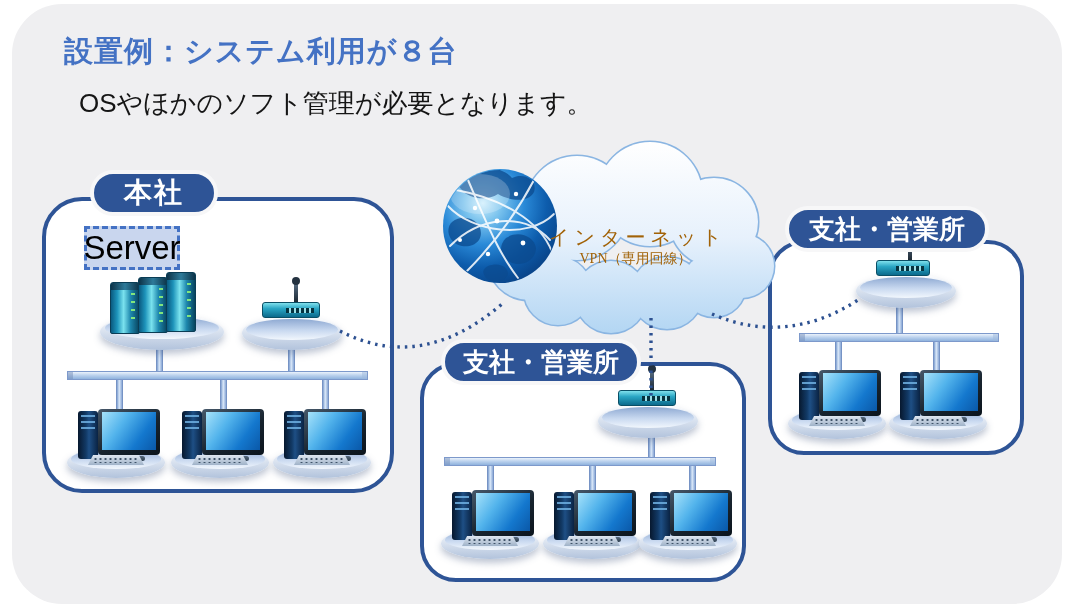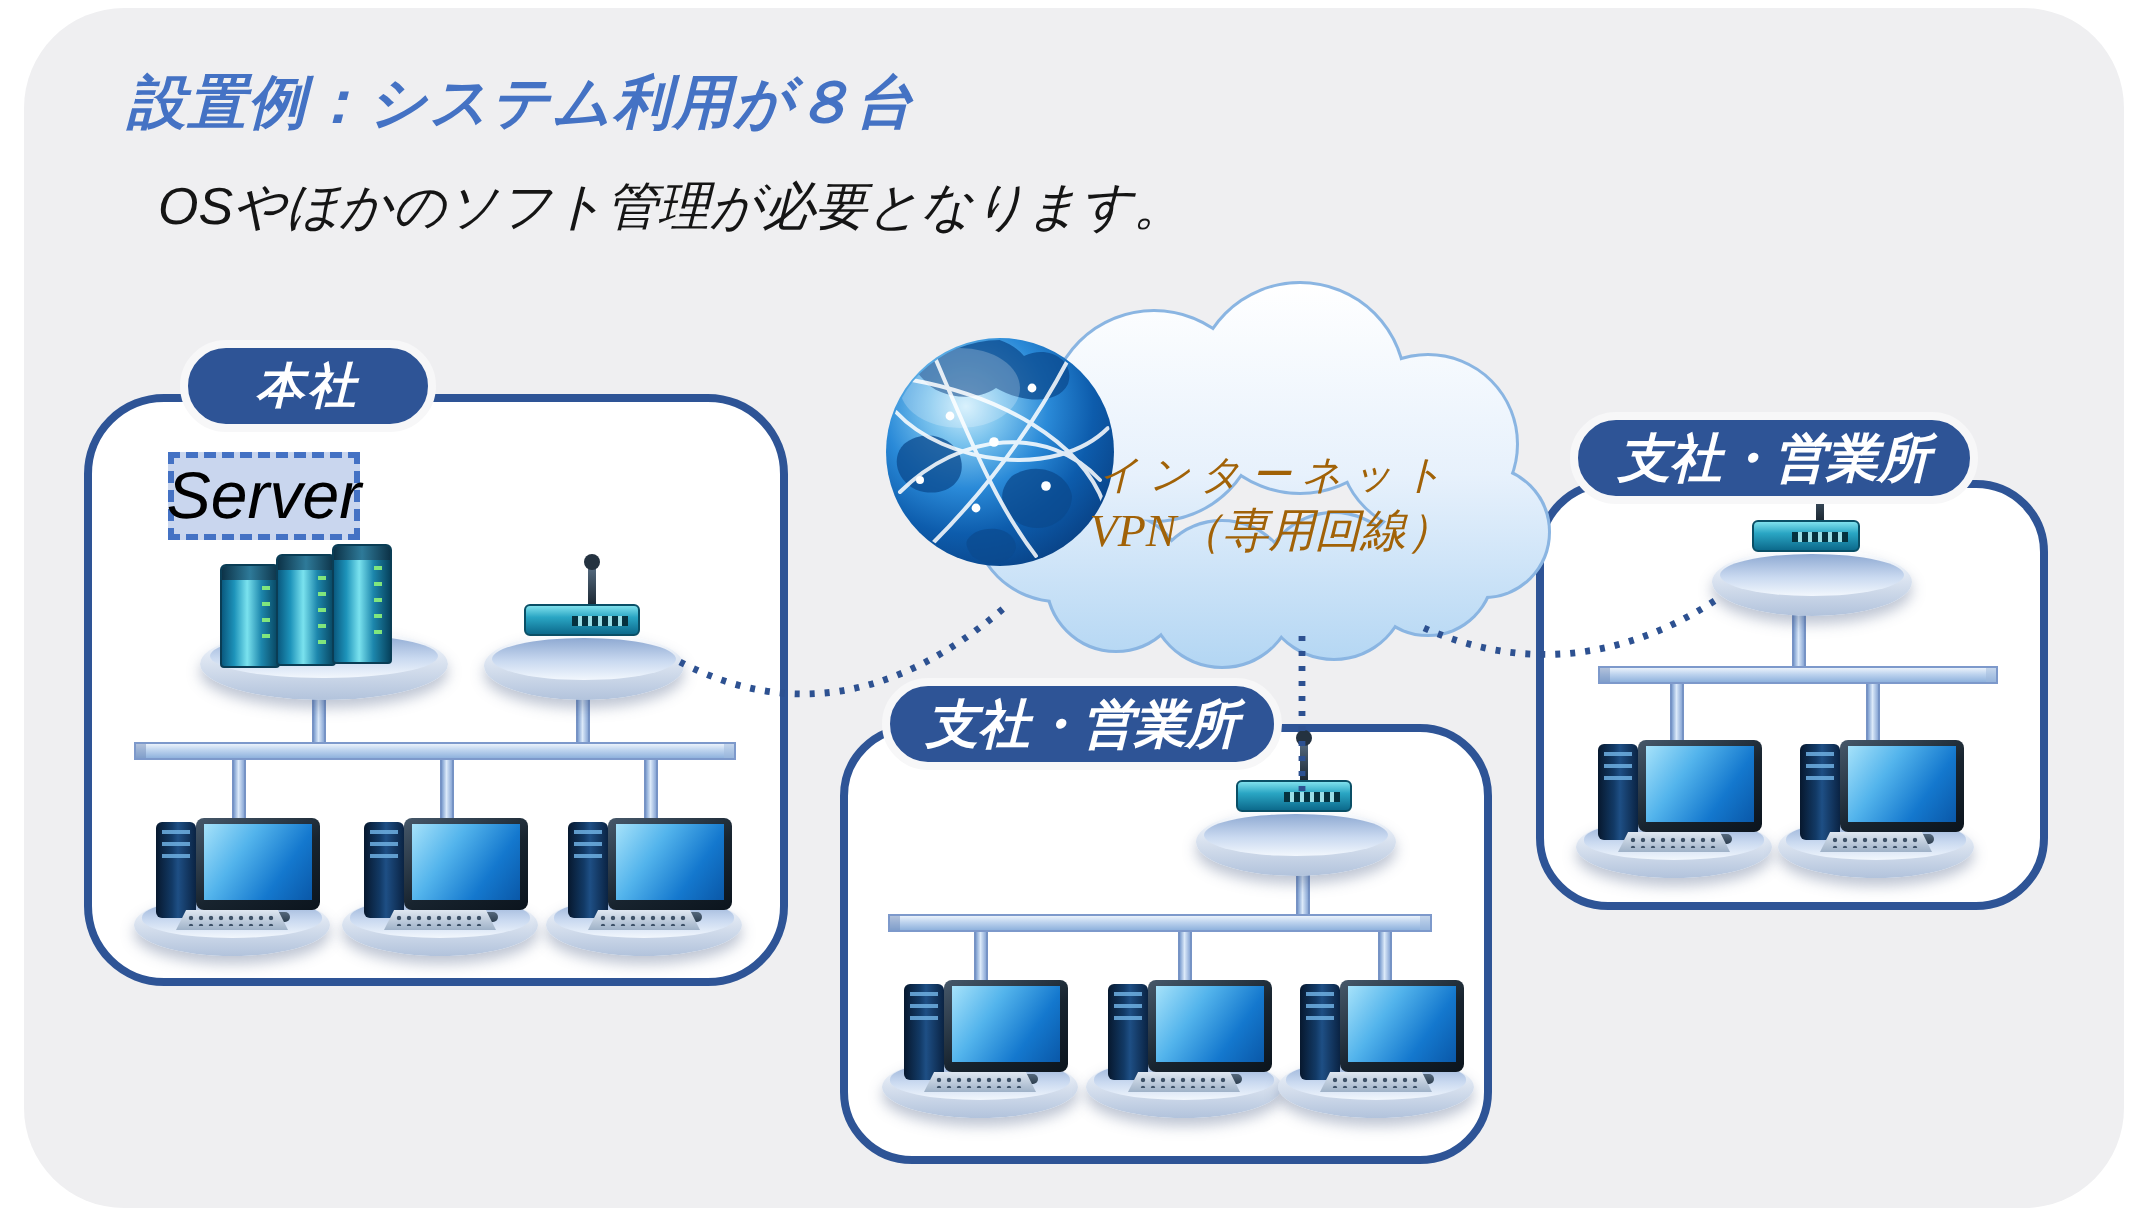--- a/index.html
+++ b/index.html
@@ -1,17 +1,17 @@
 <!DOCTYPE html>
 <html lang="ja"><head>
 <meta charset="utf-8">
 <style>
   html,body{margin:0;padding:0;background:#ffffff;}
   .canvas{position:relative;width:1068px;height:614px;overflow:hidden;
-          font-family:"Liberation Sans","DejaVu Sans",sans-serif;font-style:italic;}
+          font-family:"Liberation Sans","DejaVu Sans",sans-serif;}
   .panel{position:absolute;left:12px;top:4px;width:1050px;height:600px;
          border-radius:50px;background:#efeff1;z-index:0;}
   .page-title{position:absolute;left:64px;top:32px;z-index:2;
          font-size:29px;font-weight:bold;color:#4472c4;letter-spacing:1px;}
   .desc{position:absolute;left:79px;top:86px;z-index:2;font-size:26px;color:#151515;line-height:35px;}
 
   
   .site-box{position:absolute;box-sizing:border-box;background:#ffffff;
             border:4px solid #2e5496;border-radius:40px;z-index:1;}
   .site-pill{position:absolute;z-index:6;background:#2e5496;color:#fff;font-weight:bold;
@@ -87,35 +87,35 @@
   .router-group .rbody::after{content:"";position:absolute;right:5px;top:5px;width:28px;height:5px;
        background:repeating-linear-gradient(90deg,#05323f 0 3px,#9adfe8 3px 5px);}
 
   
   .overlay{position:absolute;left:0;top:0;z-index:5;pointer-events:none;}
 
   
   .cloud-text{position:absolute;z-index:6;color:#a16207;text-align:center;
        font-family:"Liberation Serif","DejaVu Serif",serif;}
   .cloud-line1{left:548px;top:224px;width:180px;font-size:20px;letter-spacing:5px;}
-  .cloud-line2{left:533px;top:250px;width:205px;font-size:23px;}
+  .cloud-line2{left:533px;top:250px;width:205px;font-size:14px;}
 </style>
 </head>
 <body>
 
 <div class="canvas">
   <div class="panel"></div>
 
   <div class="page-title">設置例：システム利用が８台</div>
   <div class="desc">
     <div>OSやほかのソフト管理が必要となります。</div>
   </div>
 
   <div class="site-box" style="left:42px;top:197px;width:352px;height:296px;"></div>
-  <div class="site-pill" style="left:90px;top:170px;width:128px;height:46px;font-size:24px;letter-spacing:2px;">
+  <div class="site-pill" style="left:90px;top:170px;width:128px;height:46px;font-size:28px;letter-spacing:2px;">
     <span>本社</span>
   </div>
   <div class="server-tag">
     <span>Server</span>
   </div>
 
   <div class="rack-group" style="left:100px;top:270px;">
     <div class="platform"></div>
     <div class="server-unit" style="left:10px;top:12px;height:52px;"></div>
     <div class="server-unit" style="left:38px;top:7px;height:56px;"></div>

